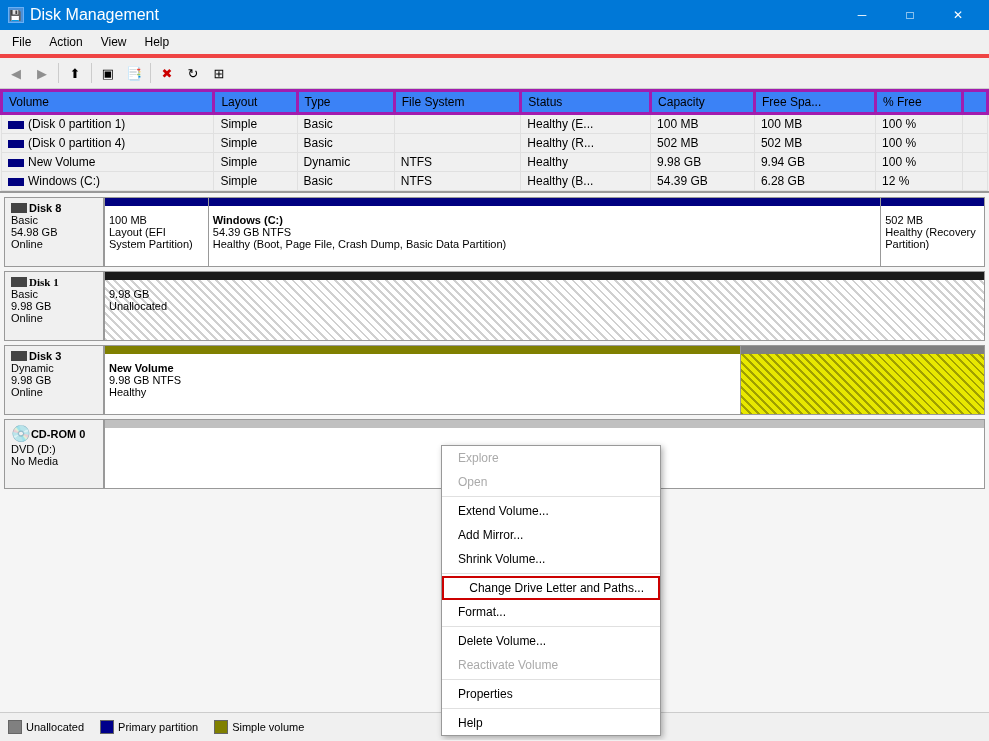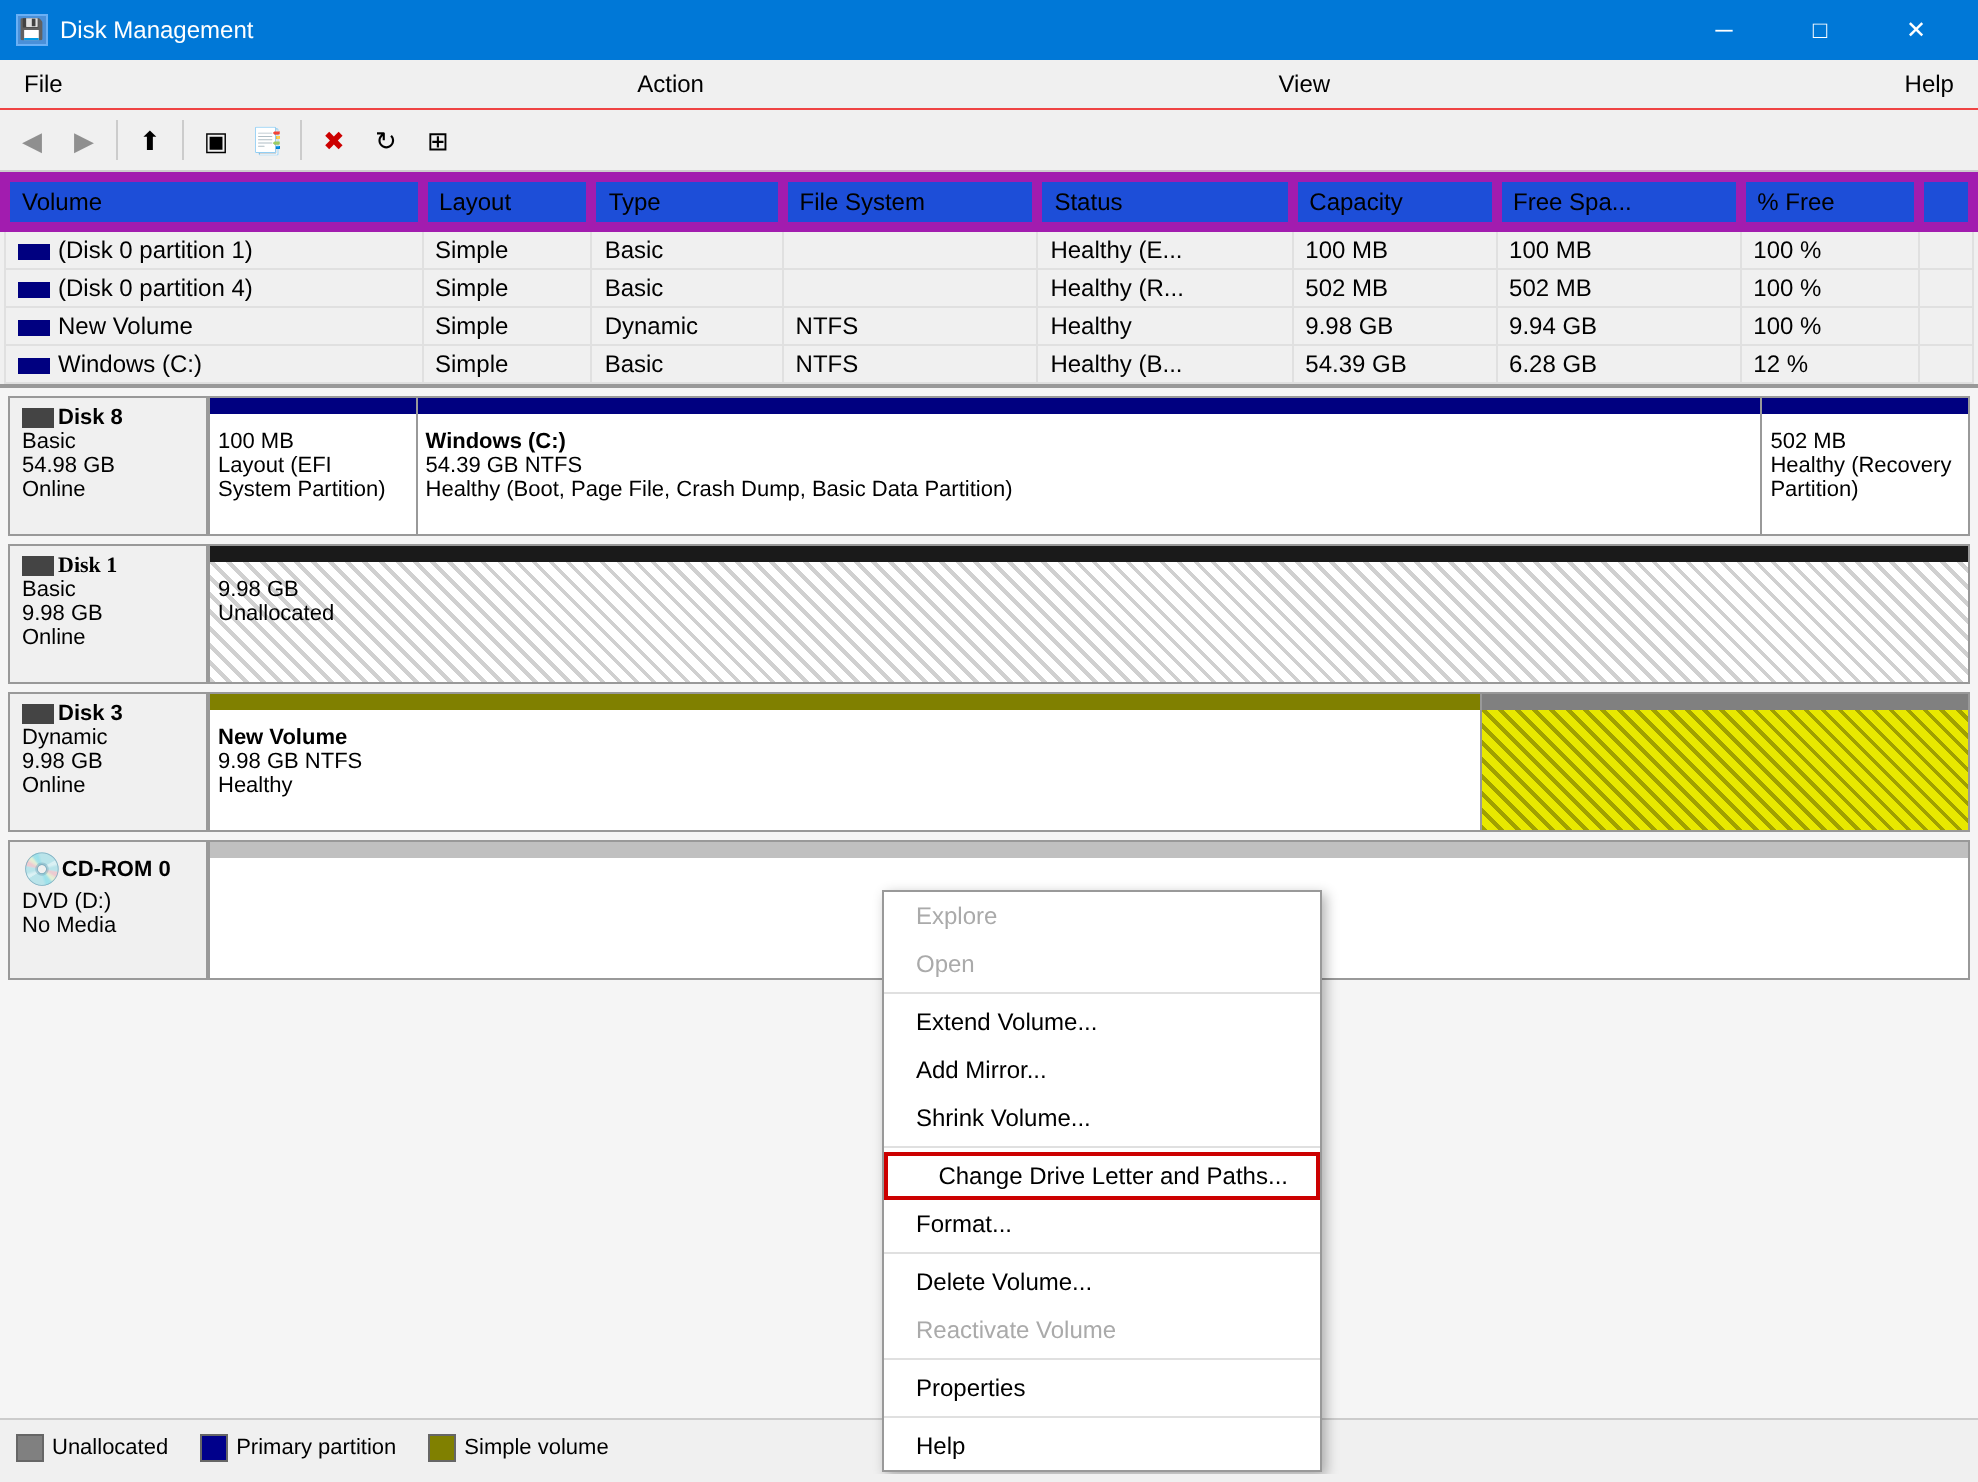--- a/index.html
+++ b/index.html
@@ -10,35 +10,34 @@
       background: #0078d7;
       color: white;
       display: flex;
       align-items: center;
       justify-content: space-between;
       padding: 6px 8px;
       height: 30px;
     }
     .title-bar-left { display: flex; align-items: center; gap: 6px; }
     .title-icon { width: 16px; height: 16px; background: #4a90d9; border: 1px solid #6ab0f5; display: flex; align-items: center; justify-content: center; font-size: 10px; }
-    .title-text { font-size: 12px; }
+    .title-text { font-size: 16px; }
     .title-buttons { display: flex; gap: 2px; }
     .title-btn {
       width: 46px; height: 20px; background: transparent; border: none;
       color: white; cursor: pointer; font-size: 12px; display: flex; align-items: center; justify-content: center;
     }
 
     
     .menu-bar {
       background: #f0f0f0;
-      border-bottom: 1px solid #ef4444;
+      border-bottom: 4px solid #ef4444;
       display: flex;
       padding: 2px 4px;
       gap: 2px;
-      justify-content: space-between;
     }
     .menu-item {
       padding: 3px 8px;
       cursor: pointer;
       font-size: 12px;
     }
 
     
     .toolbar {
       background: #f0f0f0;
@@ -59,22 +58,22 @@
     
     .main { display: flex; flex-direction: column; height: calc(741px - 30px - 28px - 32px - 28px); overflow: hidden; }
 
     
     .volume-table {
       width: 100%;
       border-collapse: collapse;
       font-size: 12px;
     }
     .volume-table th {
-      background: #1d4ed8;
-      border: 5px solid #a21caf;
+      background: #3b82f6;
+      border: 3px solid #a21caf;
       padding: 3px 6px;
       text-align: left;
       font-weight: normal;
       white-space: nowrap;
     }
     .volume-table td {
       border: 1px solid #e0e0e0;
       padding: 2px 6px;
       white-space: nowrap;
     }

